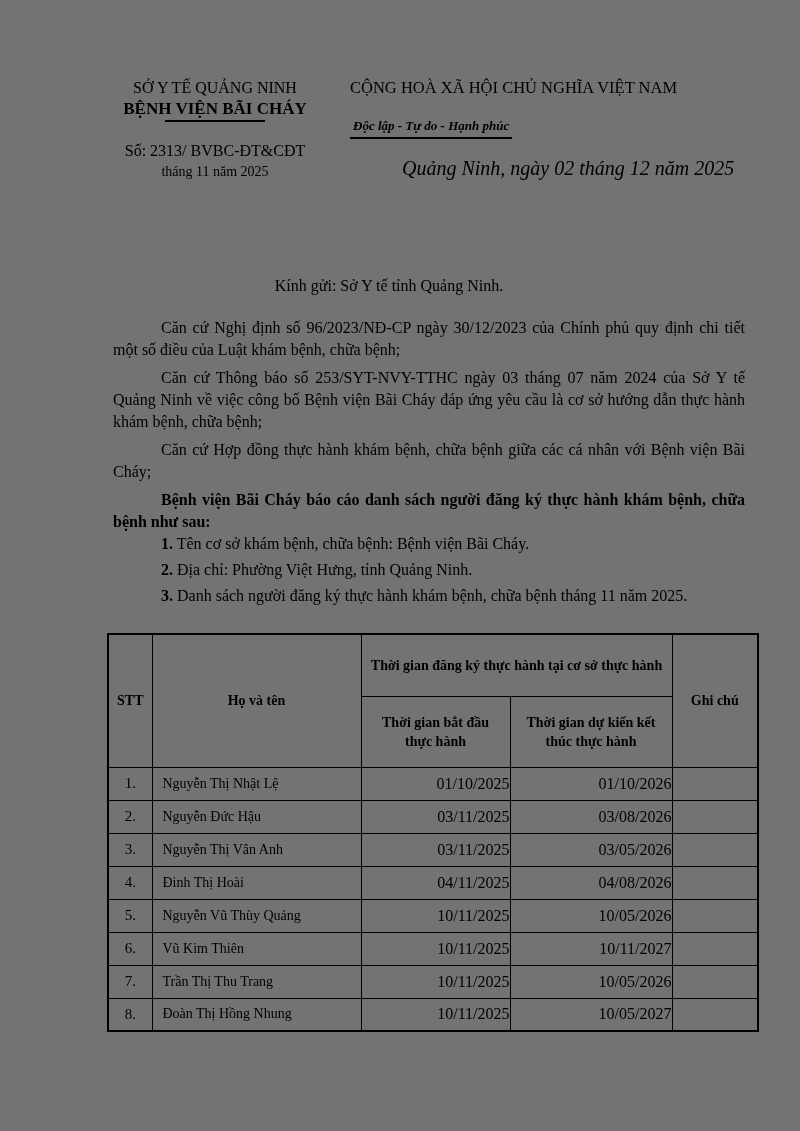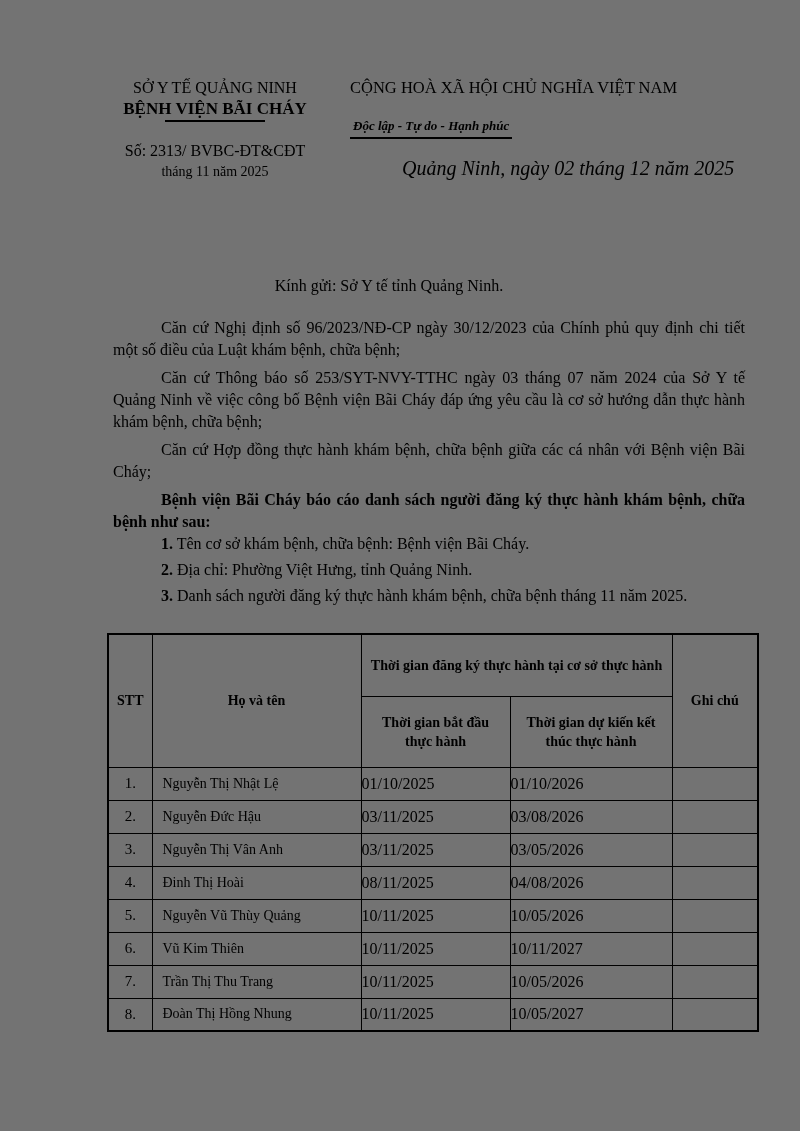--- a/index.html
+++ b/index.html
@@ -74,21 +74,21 @@
   .reg-table { border:2px solid #000; }
   .reg-table th {
     font-size:14px; font-weight:bold; line-height:19px;
     text-align:center; padding:16px 6px;
   }
   .row-span-hdr { height:62px; }
   .row-sub-hdr { height:53px; }
   .reg-table td { height:33px; }
   td.c-stt  { font-size:15px; text-align:center; }
   td.c-name { font-size:14px; text-align:left; padding-left:10px; }
-  td.c-date { font-size:16px; text-align:left; }
+  td.c-date { font-size:16px; text-align:right; }
   td.c-note { font-size:15px; }
 </style>
 </head>
 <body>
 
 <div class="page">
 
   <div class="hdr-left">
     <div class="org1">SỞ Y TẾ QUẢNG NINH</div>
     <div class="org2">BỆNH VIỆN BÃI CHÁY</div>
@@ -158,21 +158,21 @@
       <tr>
         <td class="c-stt">3.</td>
         <td class="c-name">Nguyễn Thị Vân Anh</td>
         <td class="c-date">03/11/2025</td>
         <td class="c-date">03/05/2026</td>
         <td class="c-note"></td>
       </tr>
       <tr>
         <td class="c-stt">4.</td>
         <td class="c-name">Đinh Thị Hoài</td>
-        <td class="c-date">08/11/2025</td>
+        <td class="c-date">04/11/2025</td>
         <td class="c-date">04/08/2026</td>
         <td class="c-note"></td>
       </tr>
       <tr>
         <td class="c-stt">5.</td>
         <td class="c-name">Nguyễn Vũ Thùy Quảng</td>
         <td class="c-date">10/11/2025</td>
         <td class="c-date">10/05/2026</td>
         <td class="c-note"></td>
       </tr>

